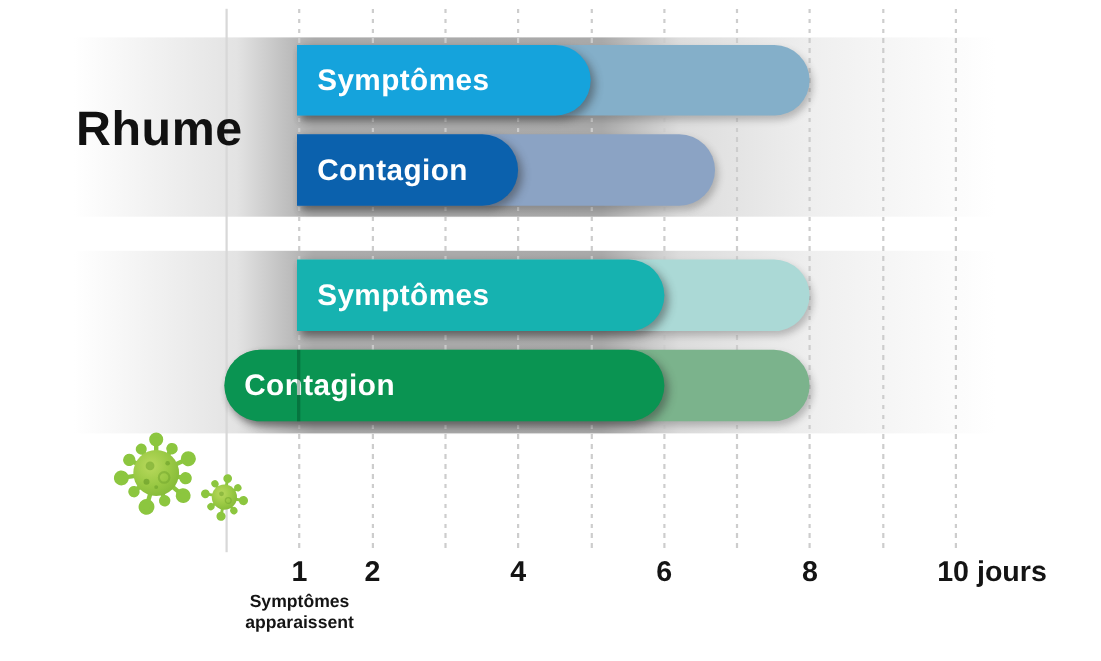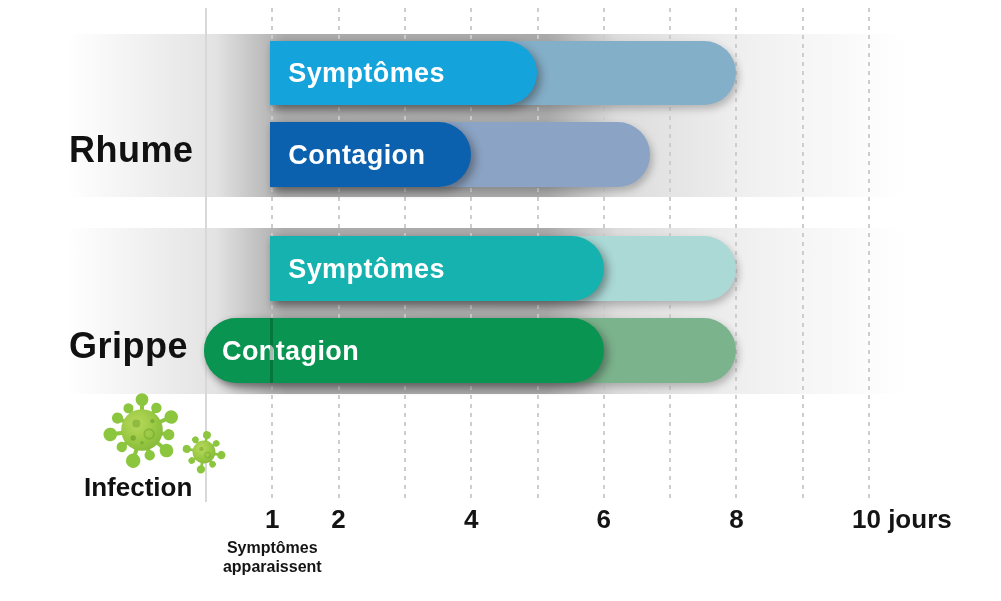--- a/index.html
+++ b/index.html
@@ -21,21 +21,21 @@
   .gridline.axis-origin{background-image:none;background-color:#d8d8d8;}
   .bar{position:absolute;z-index:3;border-radius:0 33px 33px 0;}
   .bar.faded{box-shadow:3px 4px 7px rgba(70,70,70,0.32);}
   .bar.solid{box-shadow:4px 4px 8px rgba(45,45,45,0.45);}
   .bar-label{
     position:absolute;left:18px;top:50%;transform:translateY(-50%);
     color:#ffffff;font-weight:bold;font-size:27px;letter-spacing:0.4px;white-space:nowrap;
   }
   .divider{position:absolute;top:0;bottom:0;width:3px;background:rgba(0,60,30,0.35);}
   .group-label{
-    position:absolute;z-index:4;font-size:36px;font-weight:bold;color:#111111;letter-spacing:0.5px;margin-top:36px;
+    position:absolute;z-index:4;font-size:44px;font-weight:bold;color:#111111;letter-spacing:0.5px;
   }
   .group-label.rhume{left:69px;top:93px;}
   .group-label.grippe{left:69px;top:289px;}
   .infection-label{
     position:absolute;z-index:4;left:84px;top:472px;font-size:26px;font-weight:bold;color:#111111;
   }
   .tick{
     position:absolute;top:504px;z-index:4;font-size:26px;font-weight:bold;color:#141414;
     transform:translateX(-50%);white-space:nowrap;
   }
@@ -85,21 +85,20 @@
     <span class="bar-label">Symptômes</span>
   </div>
 
   <div class="bar faded" style="left: 204px; width: 532.4px; top: 318px; height: 65px; background: rgb(123, 179, 140); border-radius: 33px;"></div>
   <div class="bar solid" style="left: 204px; width: 399.8px; top: 318px; height: 65px; background: rgb(10, 148, 82); border-radius: 33px;">
     <span class="bar-label">Contagion</span>
   <div class="divider" style="left: 66.3px;"></div>
     </div>
 
   <div class="group-label rhume">Rhume</div>
-  <div class="group-label grippe">Grippe</div>
 
   <svg class="virus large" width="80" height="80" viewBox="-50 -50 100 100">
     <defs>
       <radialGradient id="vg1" cx="38%" cy="35%" r="75%">
         <stop offset="0%" stop-color="#b9d95d"></stop>
         <stop offset="55%" stop-color="#9ac944"></stop>
         <stop offset="100%" stop-color="#82b837"></stop>
       </radialGradient>
     </defs>
     <g stroke="#8cc63f" stroke-width="5" stroke-linecap="round" fill="#8cc63f">
@@ -195,21 +194,20 @@
       <g transform="rotate(325)">
           <line y1="-24" y2="-31"></line>
           <circle cy="-34" r="4.5"></circle>
         </g>
     </g>
     <circle r="26" fill="url(#vg2)"></circle>
     <circle cx="-6" cy="-7" r="5" fill="#6fa42b" opacity="0.55"></circle>
     <circle cx="8" cy="7" r="6" fill="none" stroke="#6fa42b" stroke-width="2.6" opacity="0.5"></circle>
   </svg>
 
-  <div class="infection-label">Infection</div>
 
   <div id="ticks">
       <div class="tick" style="left: 272.3px;">1</div>
       <div class="tick" style="left: 338.6px;">2</div>
       <div class="tick" style="left: 471.2px;">4</div>
       <div class="tick" style="left: 603.8px;">6</div>
       <div class="tick" style="left: 736.4px;">8</div>
       <div class="tick anchor-left" style="left: 852px;">10 jours</div>
     </div>
 

